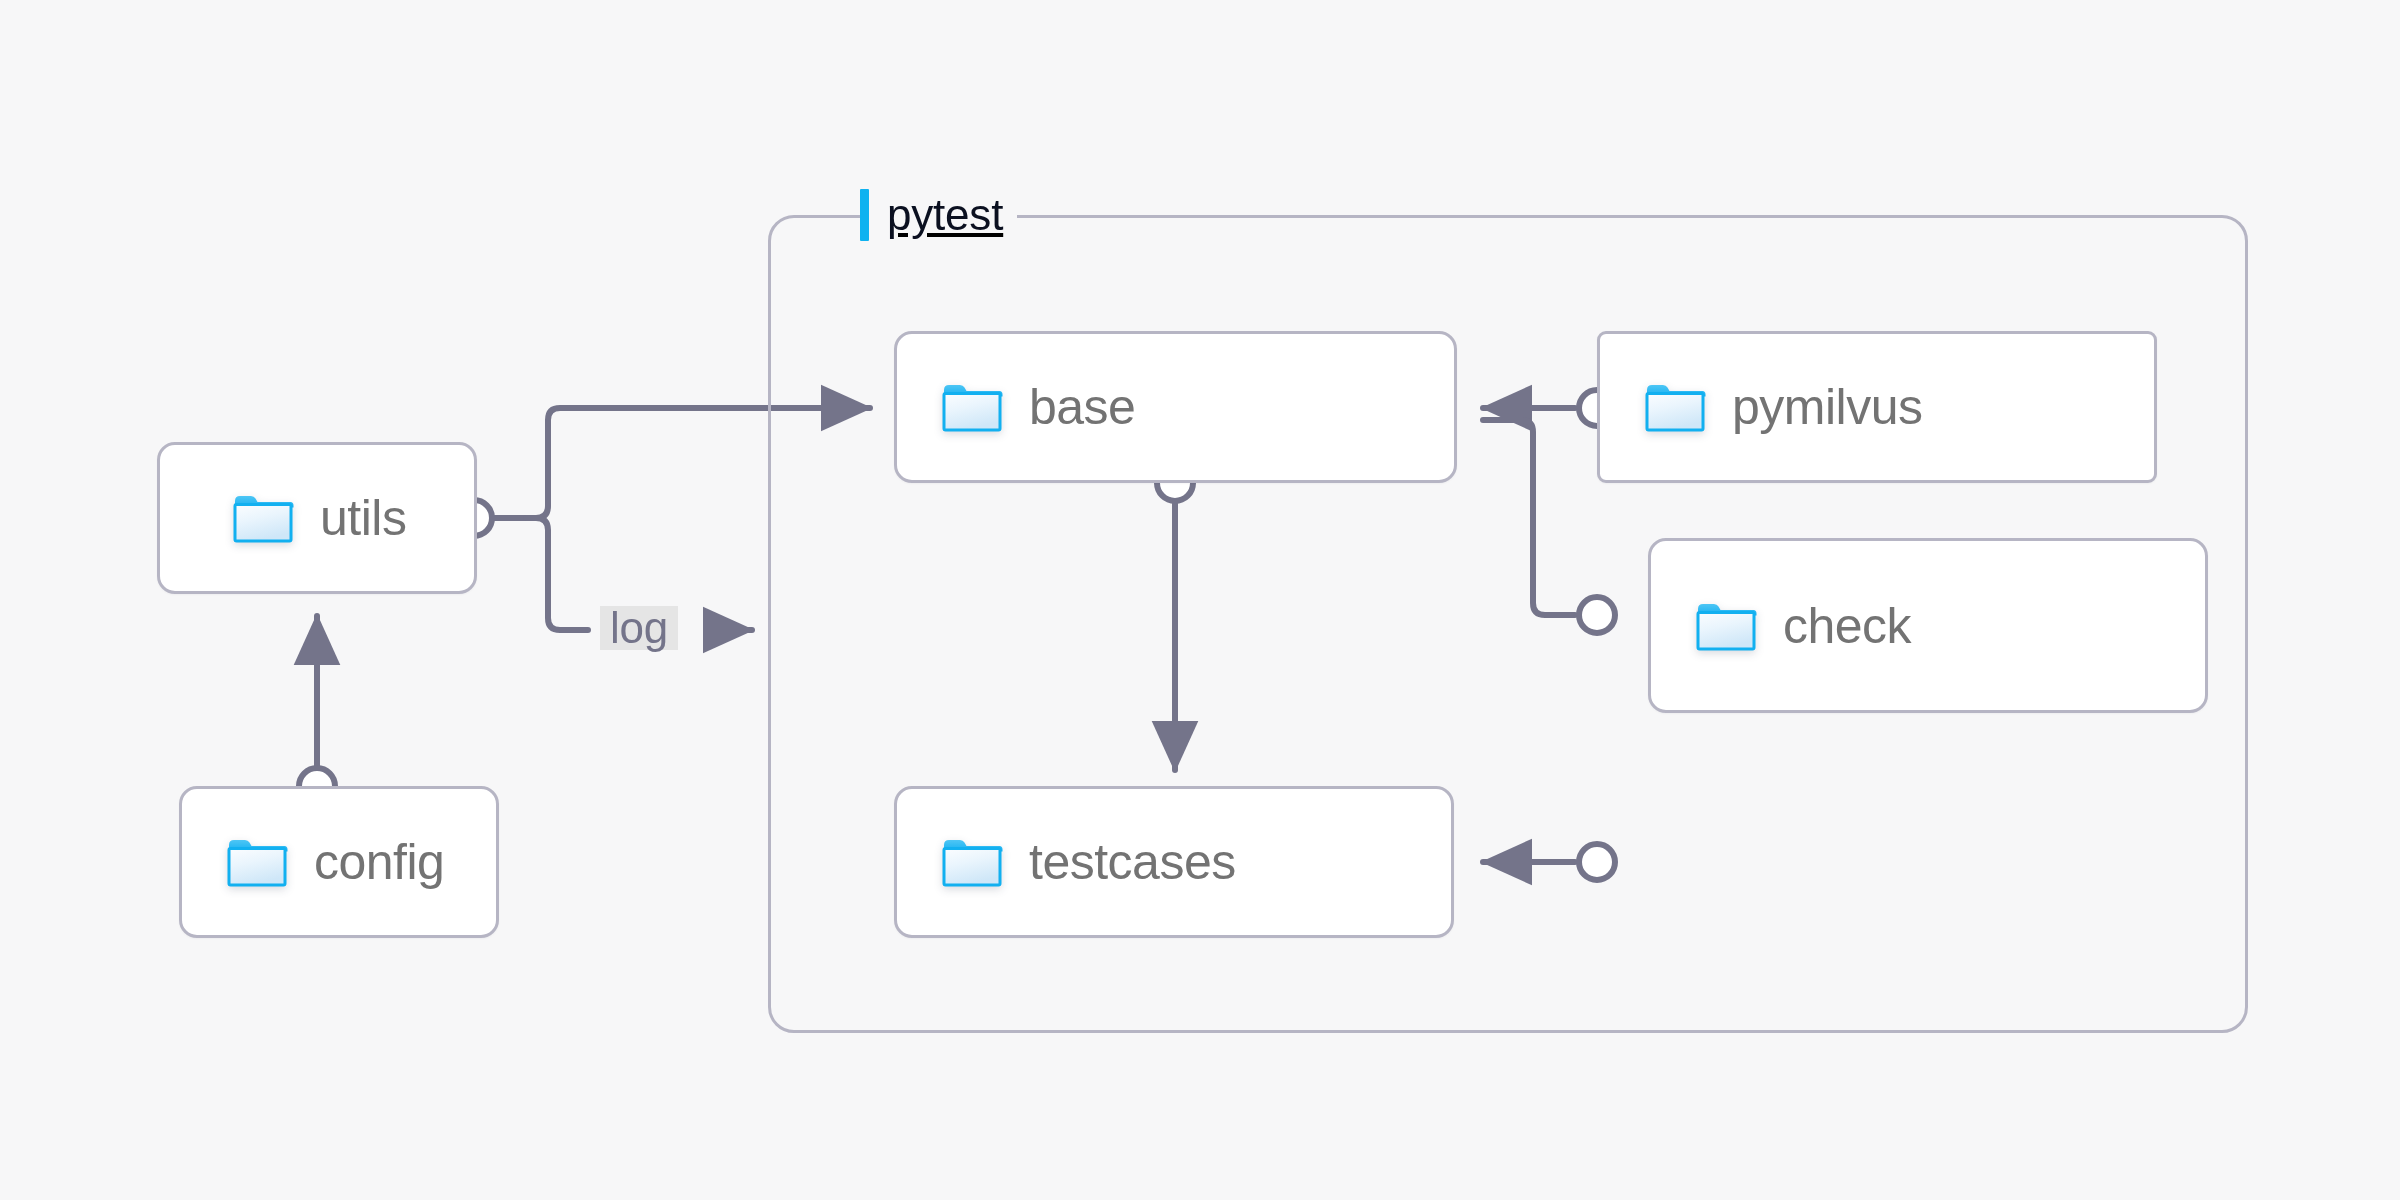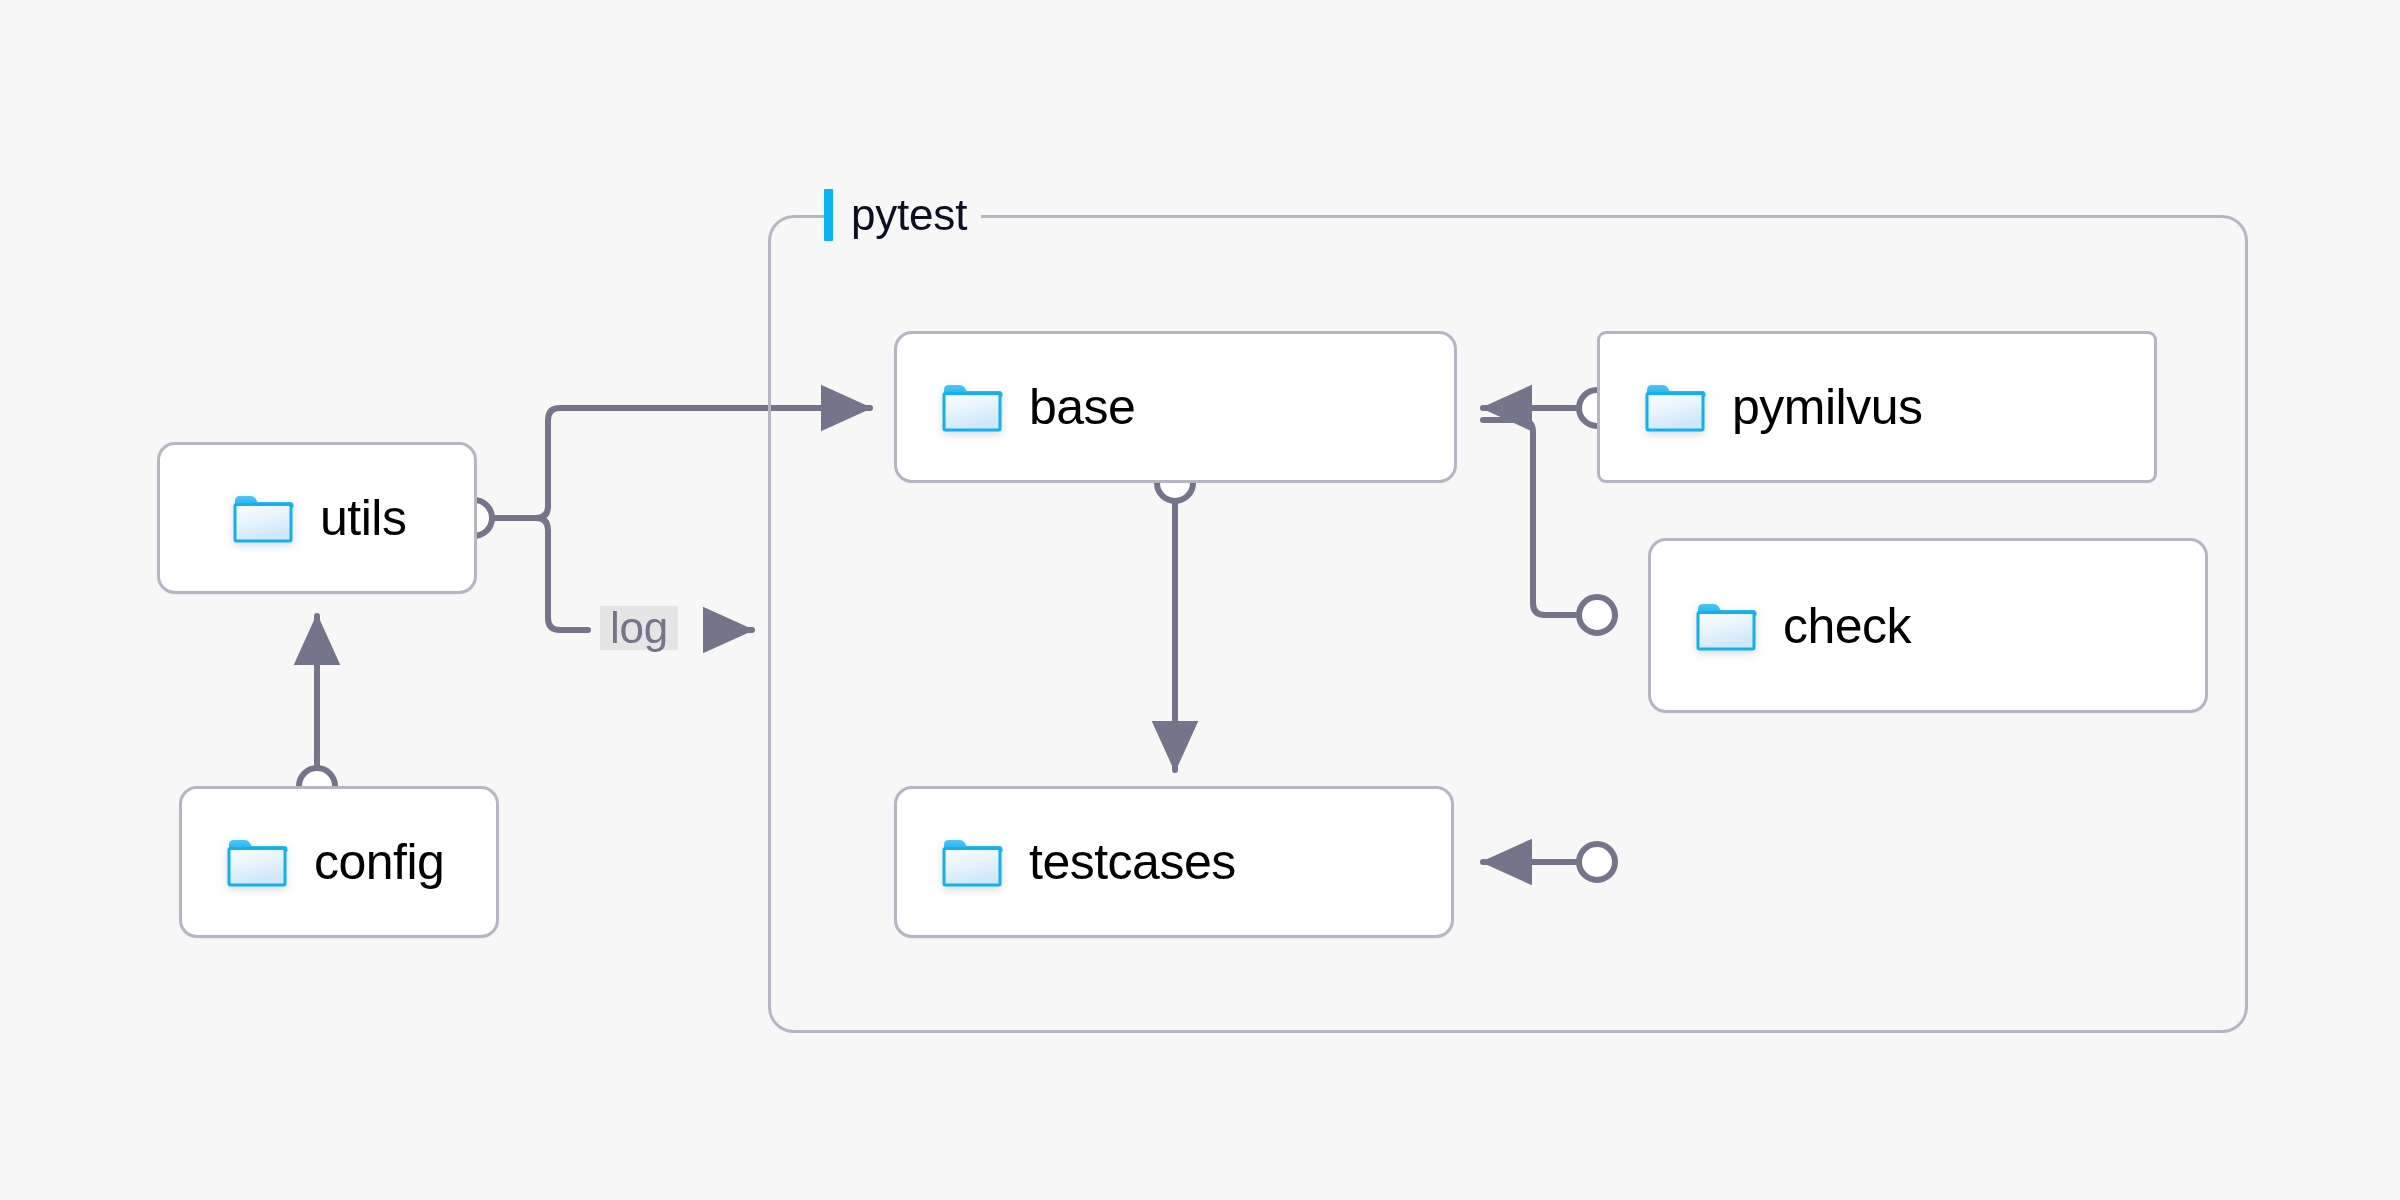--- a/index.html
+++ b/index.html
@@ -71,21 +71,21 @@
     box-shadow: 0 1px 2px rgba(16,20,40,0.04);
   }
   .node-inner {
     display: flex;
     align-items: center;
     gap: 26px;
     padding-left: 44px;
   }
   .node-label {
     font-size: 50px;
-    color: #000000;
+    color: #737373;
     letter-spacing: -0.5px;
     white-space: nowrap;
     line-height: 1;
   }
   .folder-icon {
     width: 62px;
     height: 52px;
     flex: 0 0 auto;
     display: block;
     filter: drop-shadow(0 3px 4px rgba(20,30,60,0.16));
@@ -151,21 +151,21 @@
       <circle cx="317" cy="786" r="18"></circle>
       <circle cx="1175" cy="483" r="18"></circle>
       <circle cx="1597" cy="408" r="18"></circle>
       <circle cx="1597" cy="615" r="18"></circle>
       <circle cx="1597" cy="862" r="18"></circle>
     </g>
   </svg>
 
   <div class="group-box" style="left:768px; top:215px; width:1480px; height:818px;"></div>
 
-  <div class="group-label-wrap" style="left:824px; top:183px;">
+  <div class="group-label-wrap" style="left:860px; top:183px;text-decoration:underline;">
     <span class="group-accent-bar"></span>
     <span class="group-label-text">pytest</span>
   </div>
 
   <div class="edge-label" style="left:600px; top:606px;">log</div>
 
   <div class="node" style="left:157px; top:442px; width:320px; height:152px;padding-left:28px;">
     <div class="node-inner">
       <svg class="folder-icon" viewBox="0 0 62 52">
         <path d="M3 9 q0-5 5-5 h11 q3 0 4.5 2.5 l2 3.5 h33 q3 0 3 3.5 v2 h-58.5 z" fill="url(#folderTab)"></path>

